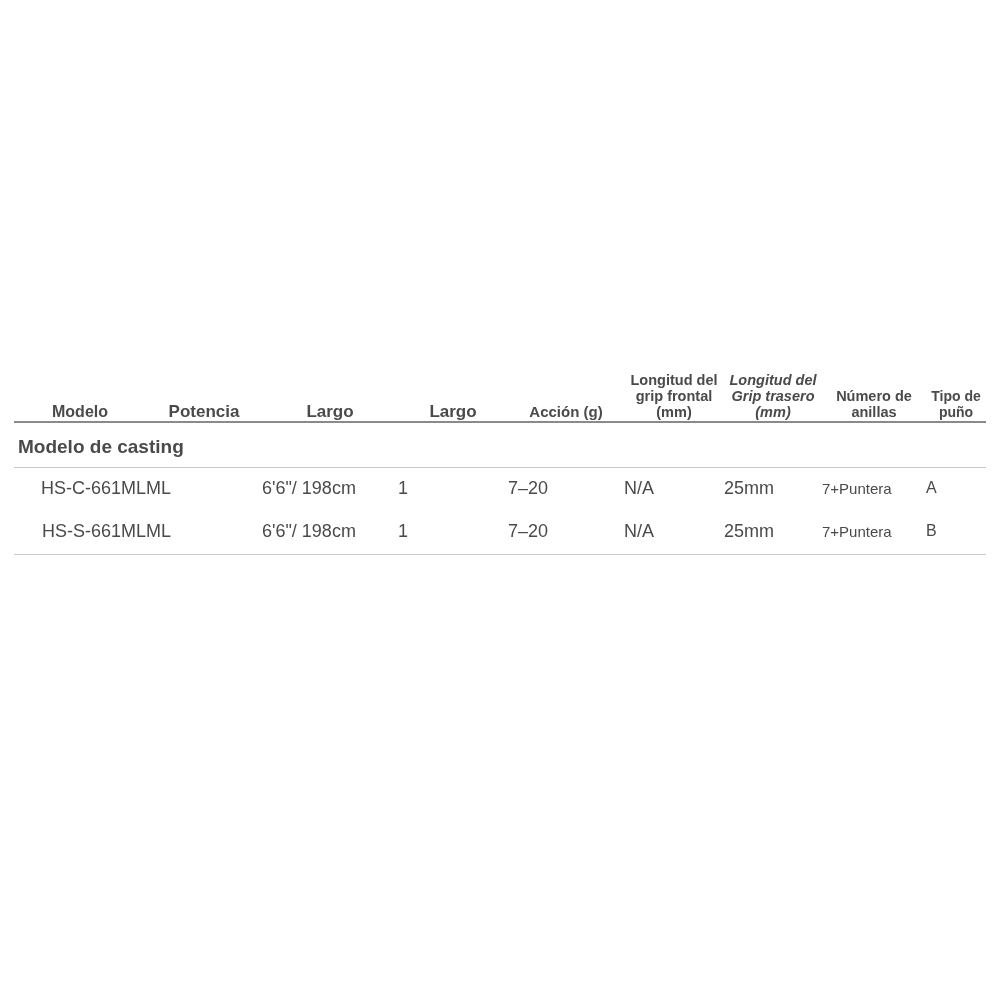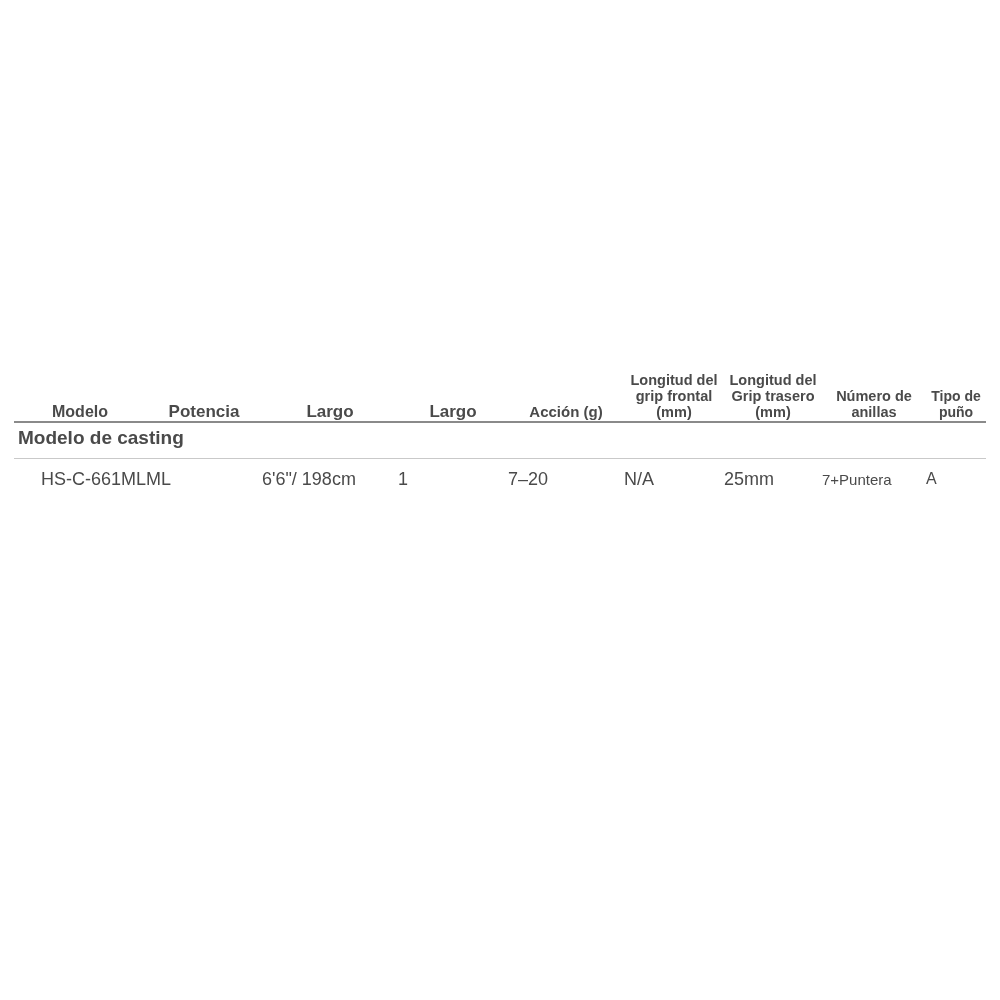--- a/index.html
+++ b/index.html
@@ -44,31 +44,31 @@
     color: #4a4a4a;
     padding-bottom: 9px;
     line-height: 1.12;
   }
   th.h-modelo  { width: 132px; font-size: 16px; }
   th.h-potencia{ width: 116px; font-size: 17px; }
   th.h-largo   { width: 136px; font-size: 17px; }
   th.h-tramos  { width: 110px; font-size: 17px; }
   th.h-accion  { width: 116px; font-size: 15px; }
   th.h-lgf     { width: 100px; font-size: 14.5px; }
-  th.h-lgt     { width: 98px;  font-size: 14.5px; }
+  th.h-lgt     { width: 98px;  font-size: 14.5px; font-style: italic; }
   th.h-anillas { width: 104px; font-size: 14.5px; }
   th.h-puno    { width: 60px;  font-size: 14px; }
 
   
   tr.section-row td {
     font-size: 19px;
     font-weight: bold;
     color: #4a4a4a;
     text-align: left;
-    padding: 4px 0 9px 4px;
+    padding: 13px 0 9px 4px;
     border-top: 2px solid #8a8a8a;
     border-bottom: 1px solid #c9c9c9;
   }
   
   tr.data-row td {
     text-align: left;
     color: #4a4a4a;
     padding: 10px 0 12px 0;
     font-size: 18px;
     font-weight: normal;
@@ -116,16 +116,27 @@
           <td class="c-modelo nowrap">HS-C-661ML</td>
           <td>ML</td>
           <td class="nowrap">6'6"/ 198cm</td>
           <td>1</td>
           <td>7–20</td>
           <td>N/A</td>
           <td>25mm</td>
           <td class="c-small">7+Puntera</td>
           <td class="c-puno">A</td>
         </tr>
+        <tr class="data-row last">
+          <td class="c-modelo nowrap">HS-S-661ML</td>
+          <td>ML</td>
+          <td class="nowrap">6'6"/ 198cm</td>
+          <td>1</td>
+          <td>7–20</td>
+          <td>N/A</td>
+          <td>25mm</td>
+          <td class="c-small">7+Puntera</td>
+          <td class="c-puno">B</td>
+        </tr>
       </tbody>
     </table>
   </div>
 </div>
 
 </body></html>

